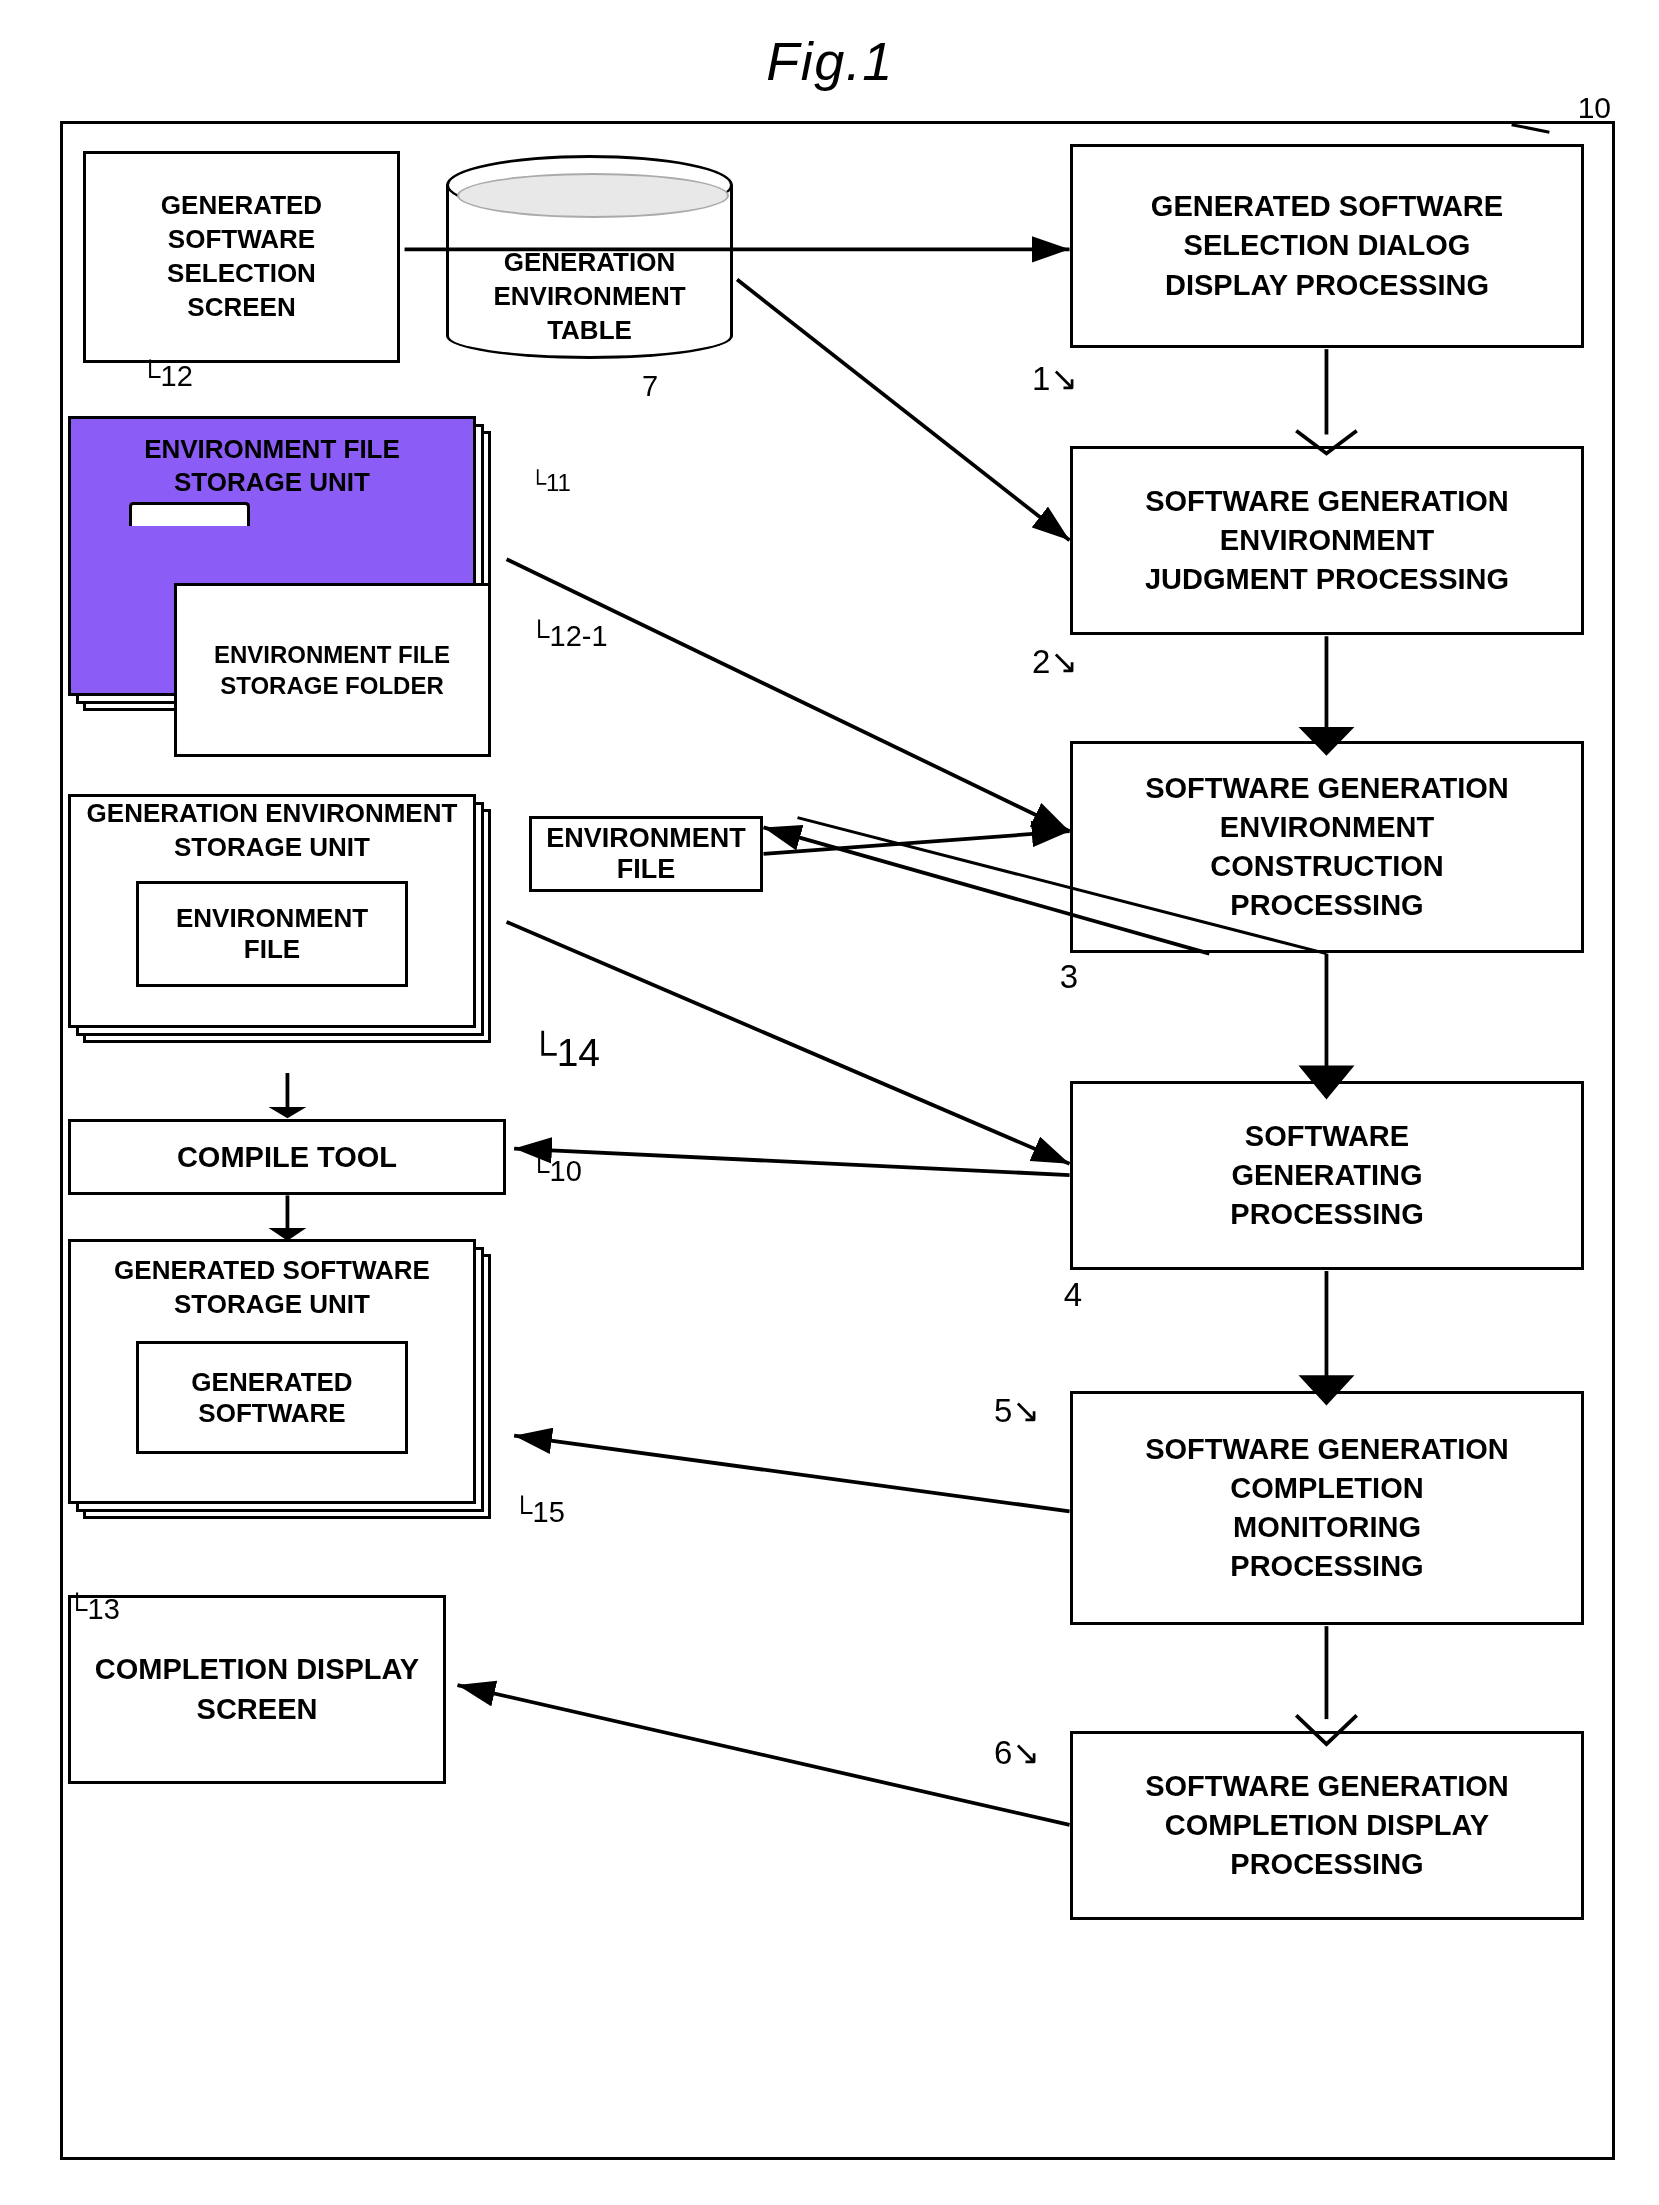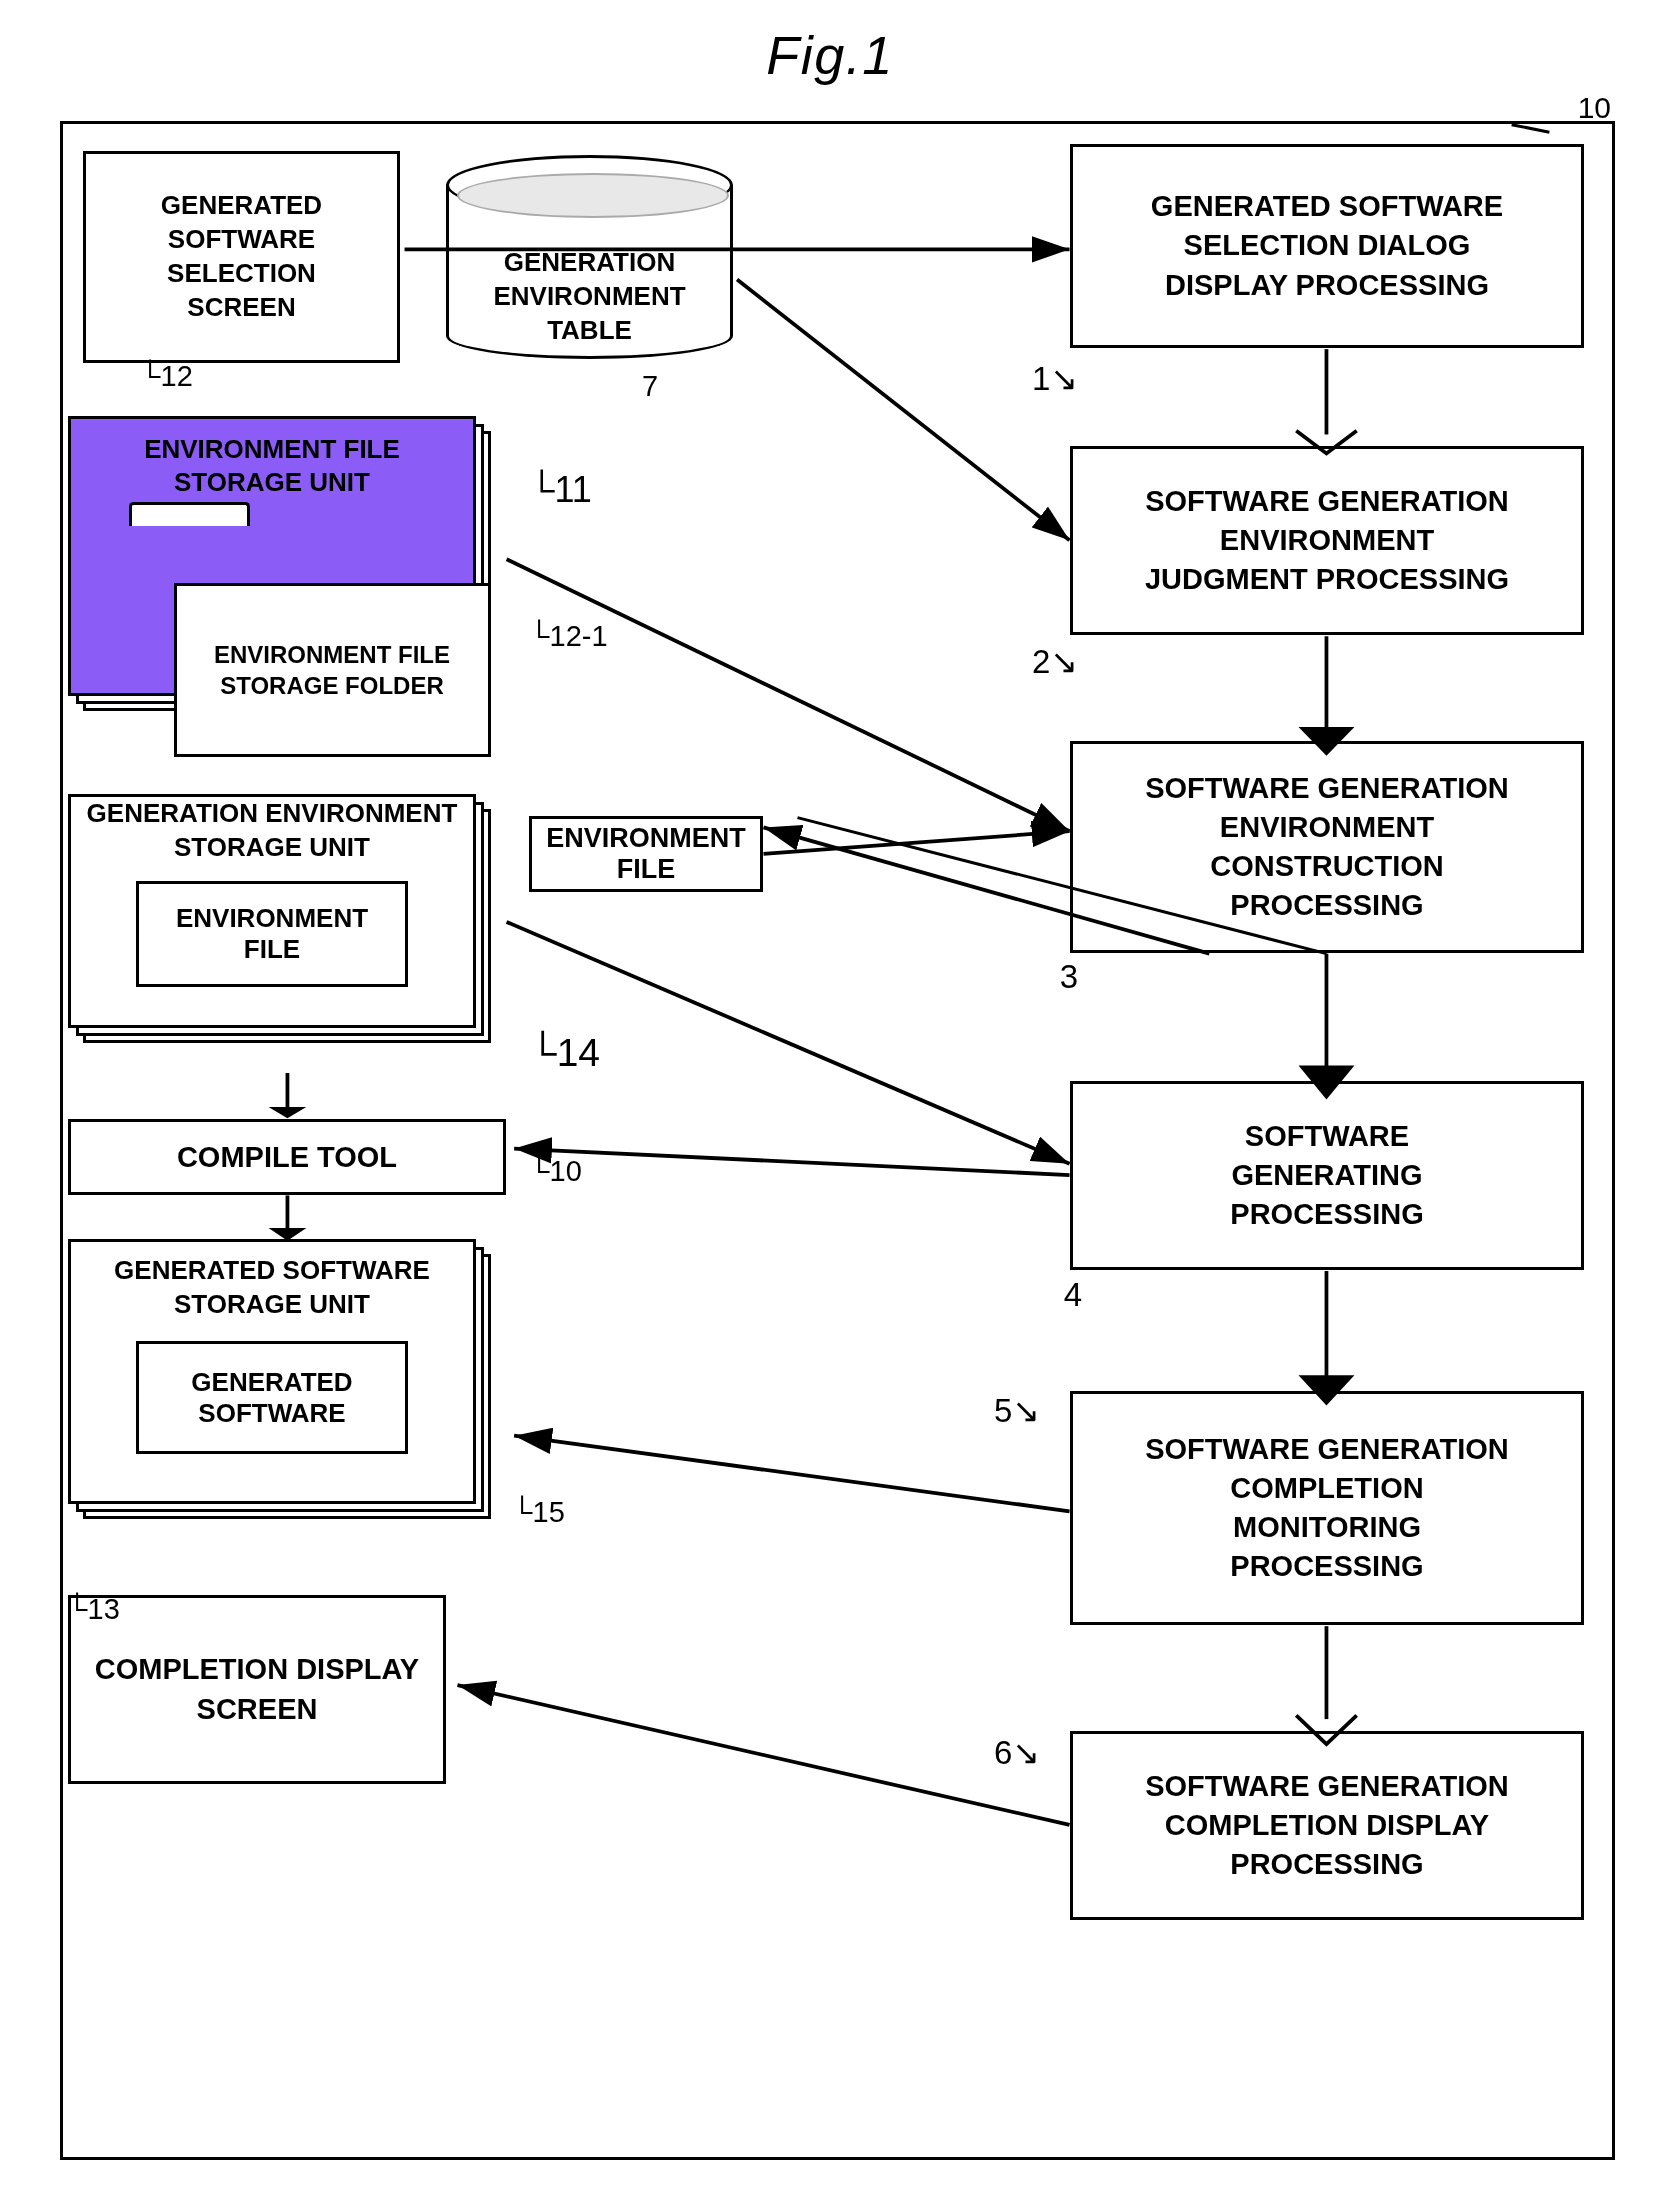--- a/index.html
+++ b/index.html
@@ -10,21 +10,21 @@
       height: 2205px;
       position: relative;
       overflow: hidden;
     }
 
     .page-title {
       text-align: center;
       font-size: 54px;
       font-style: italic;
       font-weight: normal;
-      margin-top: 24px;
+      margin-top: 30px;
       letter-spacing: 1.5px;
     }
 
     .main-border {
       position: absolute;
       top: 121px;
       left: 60px;
       right: 45px;
       bottom: 45px;
       border: 3px solid #000;
@@ -156,21 +156,21 @@
       border: 3px solid #000;
       border-bottom: none;
       background: #fff;
       border-radius: 4.5px 4.5px 0 0;
     }
 
     .label-11 {
       position: absolute;
       top: 469px;
       left: 529px;
-      font-size: 36px;
+      font-size: 24px;
     }
 
     .label-11-1 {
       position: absolute;
       top: 620px;
       left: 529px;
       font-size: 29px;
     }
 
     

